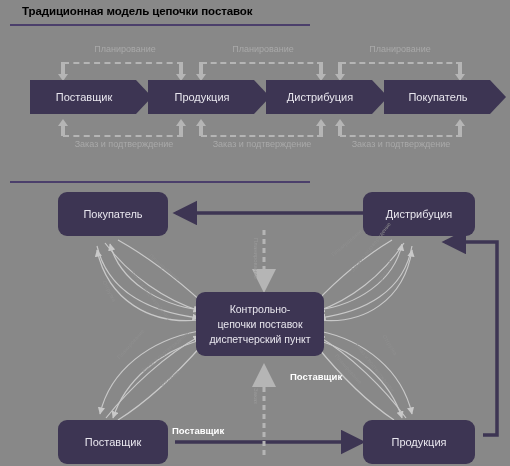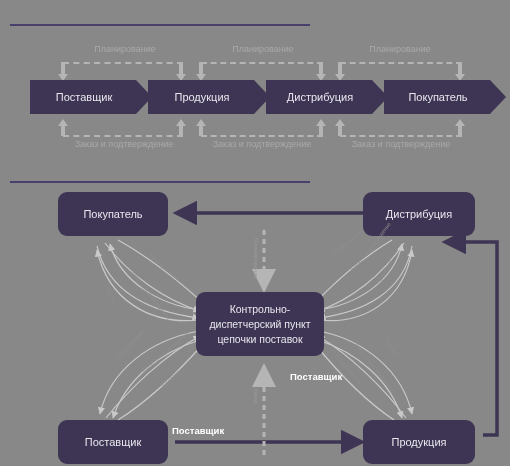--- a/index.html
+++ b/index.html
@@ -125,20 +125,21 @@
     color: #9a9a9a;
     white-space: nowrap;
     transform-origin: 0 50%;
   }
 </style>
 </head>
 <body>
 
 <div id="stage">
 
+  <div class="section-title" style="left:22px; top:5px;">Традиционная модель цепочки поставок</div>
   <div class="title-rule" style="left:10px; top:24px; width:300px;"></div>
 
   <div class="plan-label" style="left:70px; top:44px; width:110px;">Планирование</div>
   <div class="plan-label" style="left:208px; top:44px; width:110px;">Планирование</div>
   <div class="plan-label" style="left:345px; top:44px; width:110px;">Планирование</div>
 
   <div class="dash-h" style="left:63px;  top:62px; width:120px;"></div>
   <div class="dash-h" style="left:201px; top:62px; width:122px;"></div>
   <div class="dash-h" style="left:340px; top:62px; width:122px;"></div>
 
@@ -267,22 +268,22 @@
   </div>
   <div class="eco-box" style="left:58px;  top:420px; width:110px; height:44px;">
     <span>Поставщик</span>
   </div>
   <div class="eco-box" style="left:363px; top:420px; width:112px; height:44px;">
     <span>Продукция</span>
   </div>
 
   <div class="eco-box center" style="left:196px; top:292px; width:128px; height:64px; flex-direction:column;">
     <span>Контрольно-</span>
+    <span>цепочки поставок</span>
     <span>диспетчерский пункт</span>
-    <span>цепочки поставок</span>
   </div>
 
   <div class="flow-label" style="left:172px; top:425px;">Поставщик</div>
   <div class="flow-label" style="left:290px; top:371px;">Поставщик</div>
 
   <div class="vert-label" style="left:256px; top:235px; transform:rotate(90deg);">Планирование</div>
   <div class="vert-label" style="left:256px; top:385px; transform:rotate(90deg);">Заказ</div>
 
   <div class="spoke-label" style="left:150px; top:252px; transform:rotate(40deg);">Планирование</div>
   <div class="spoke-label" style="left:132px; top:268px; transform:rotate(52deg);">Заказ и подтверждение</div>

